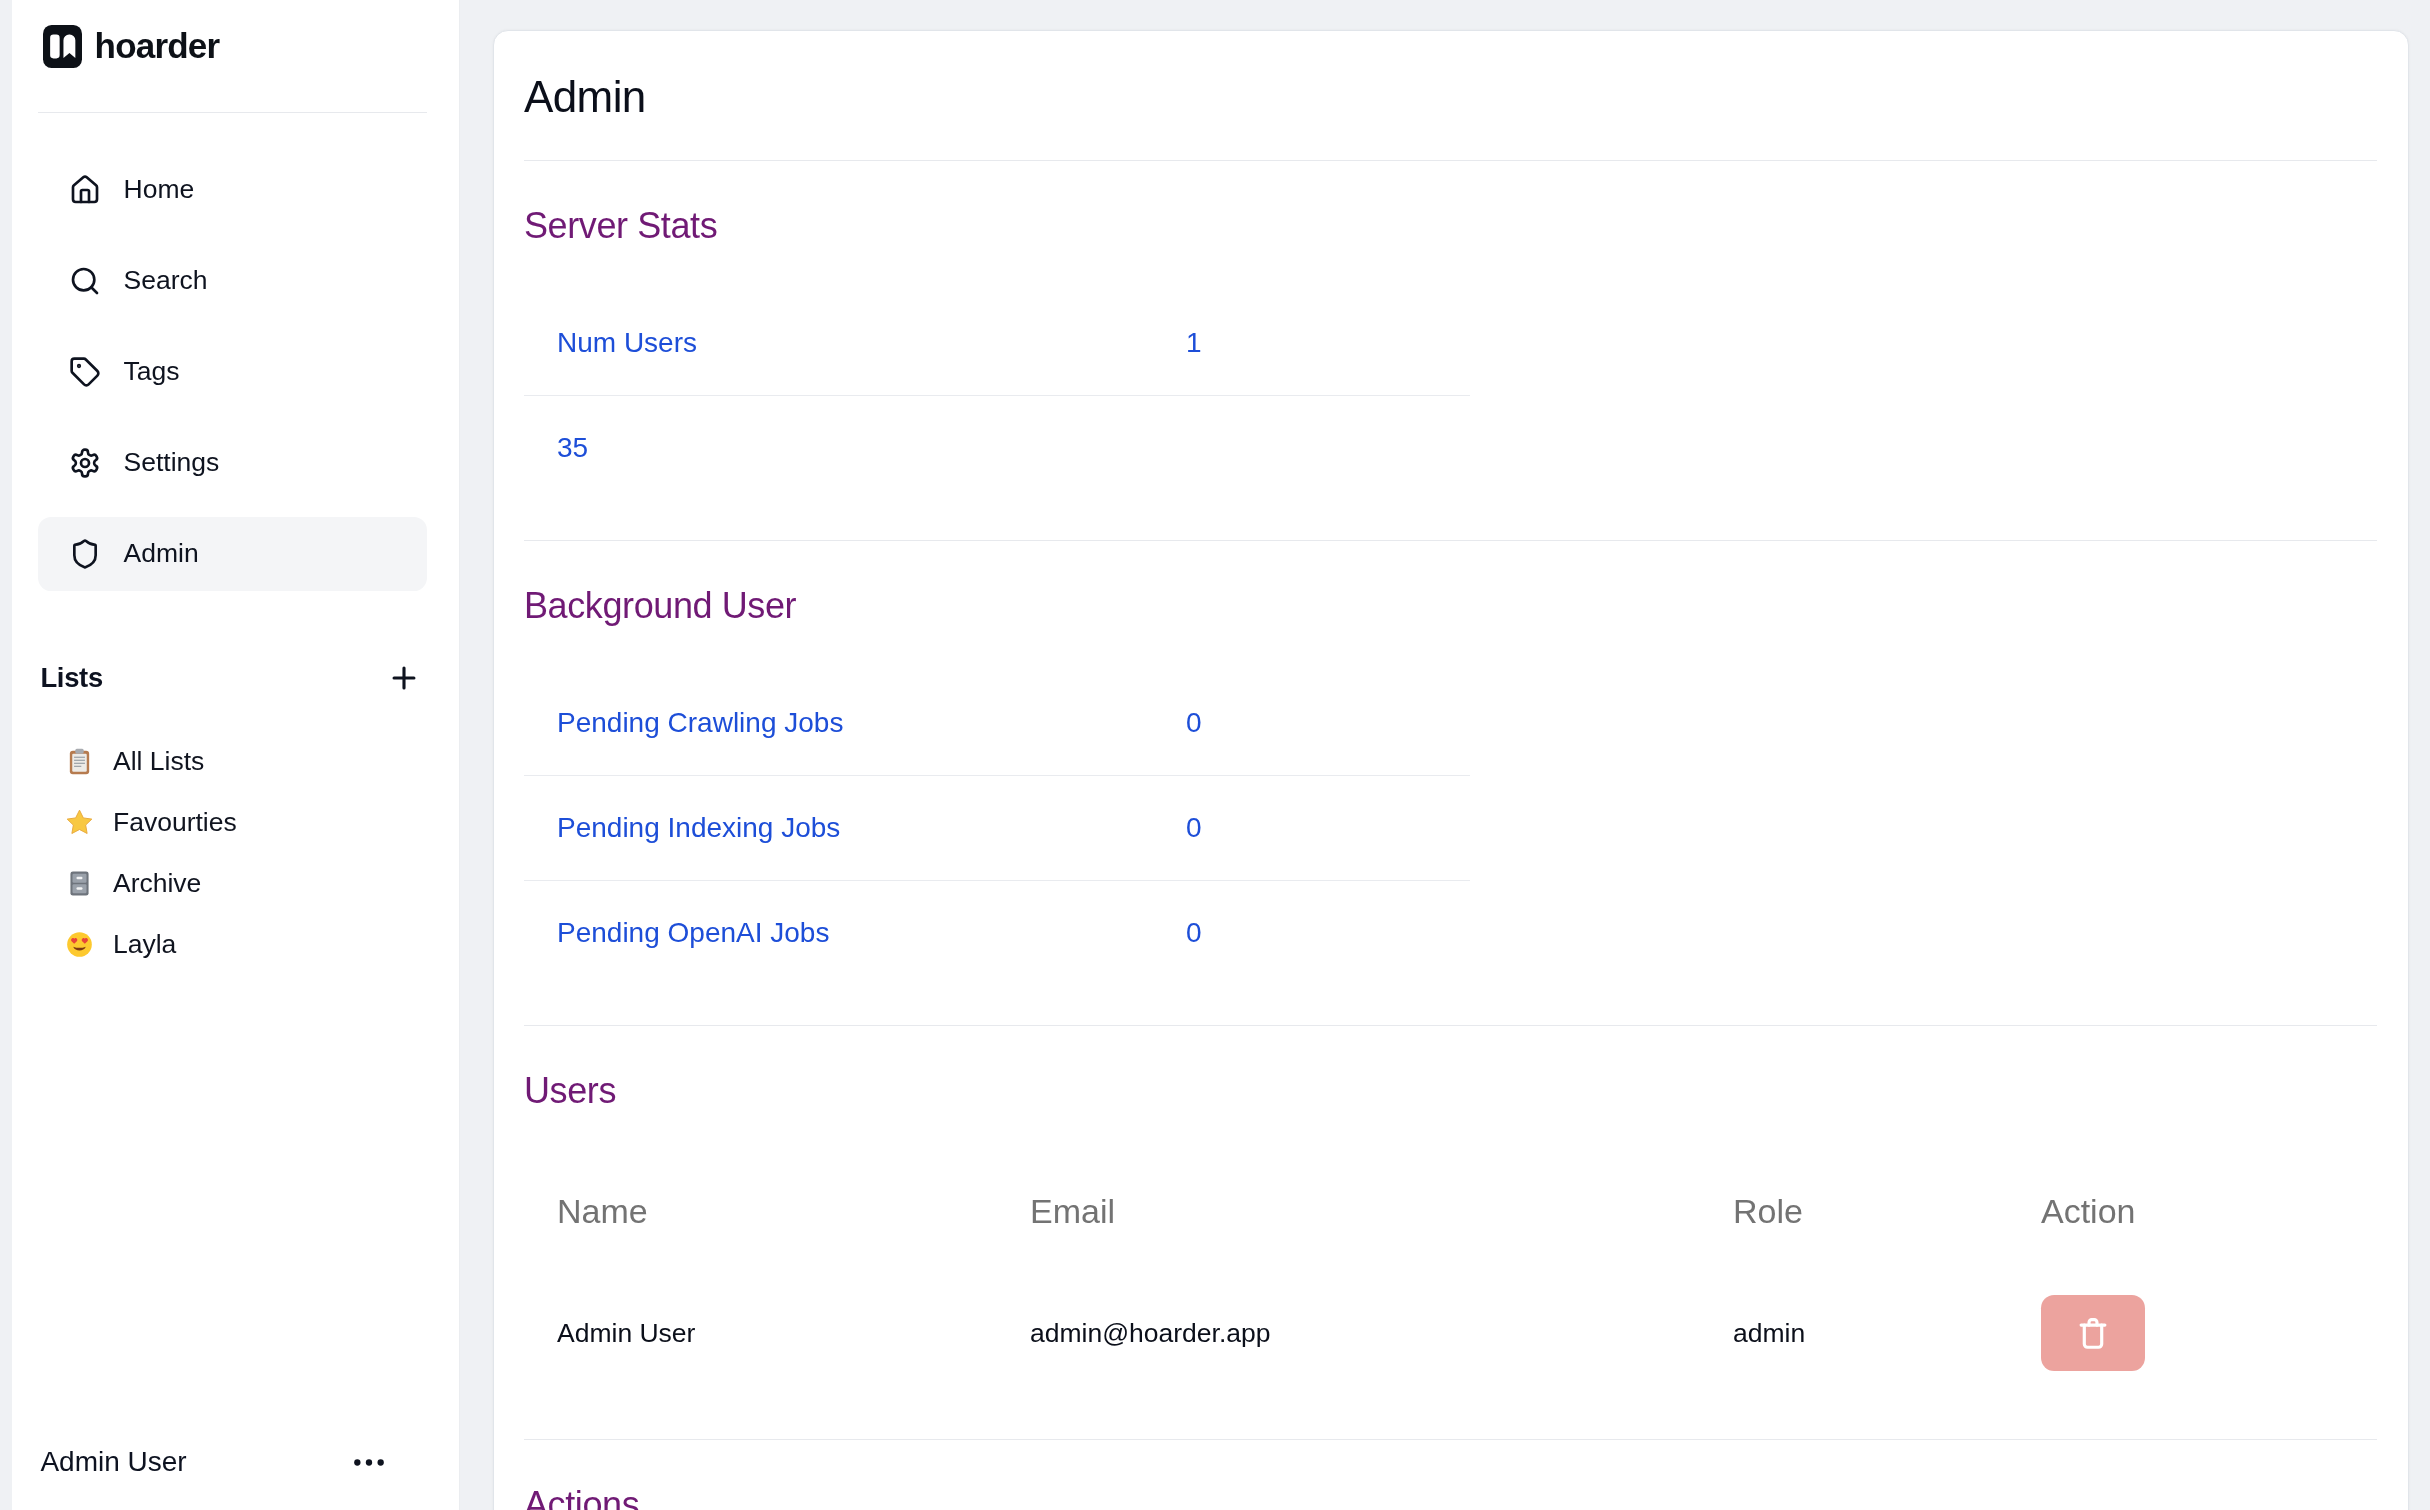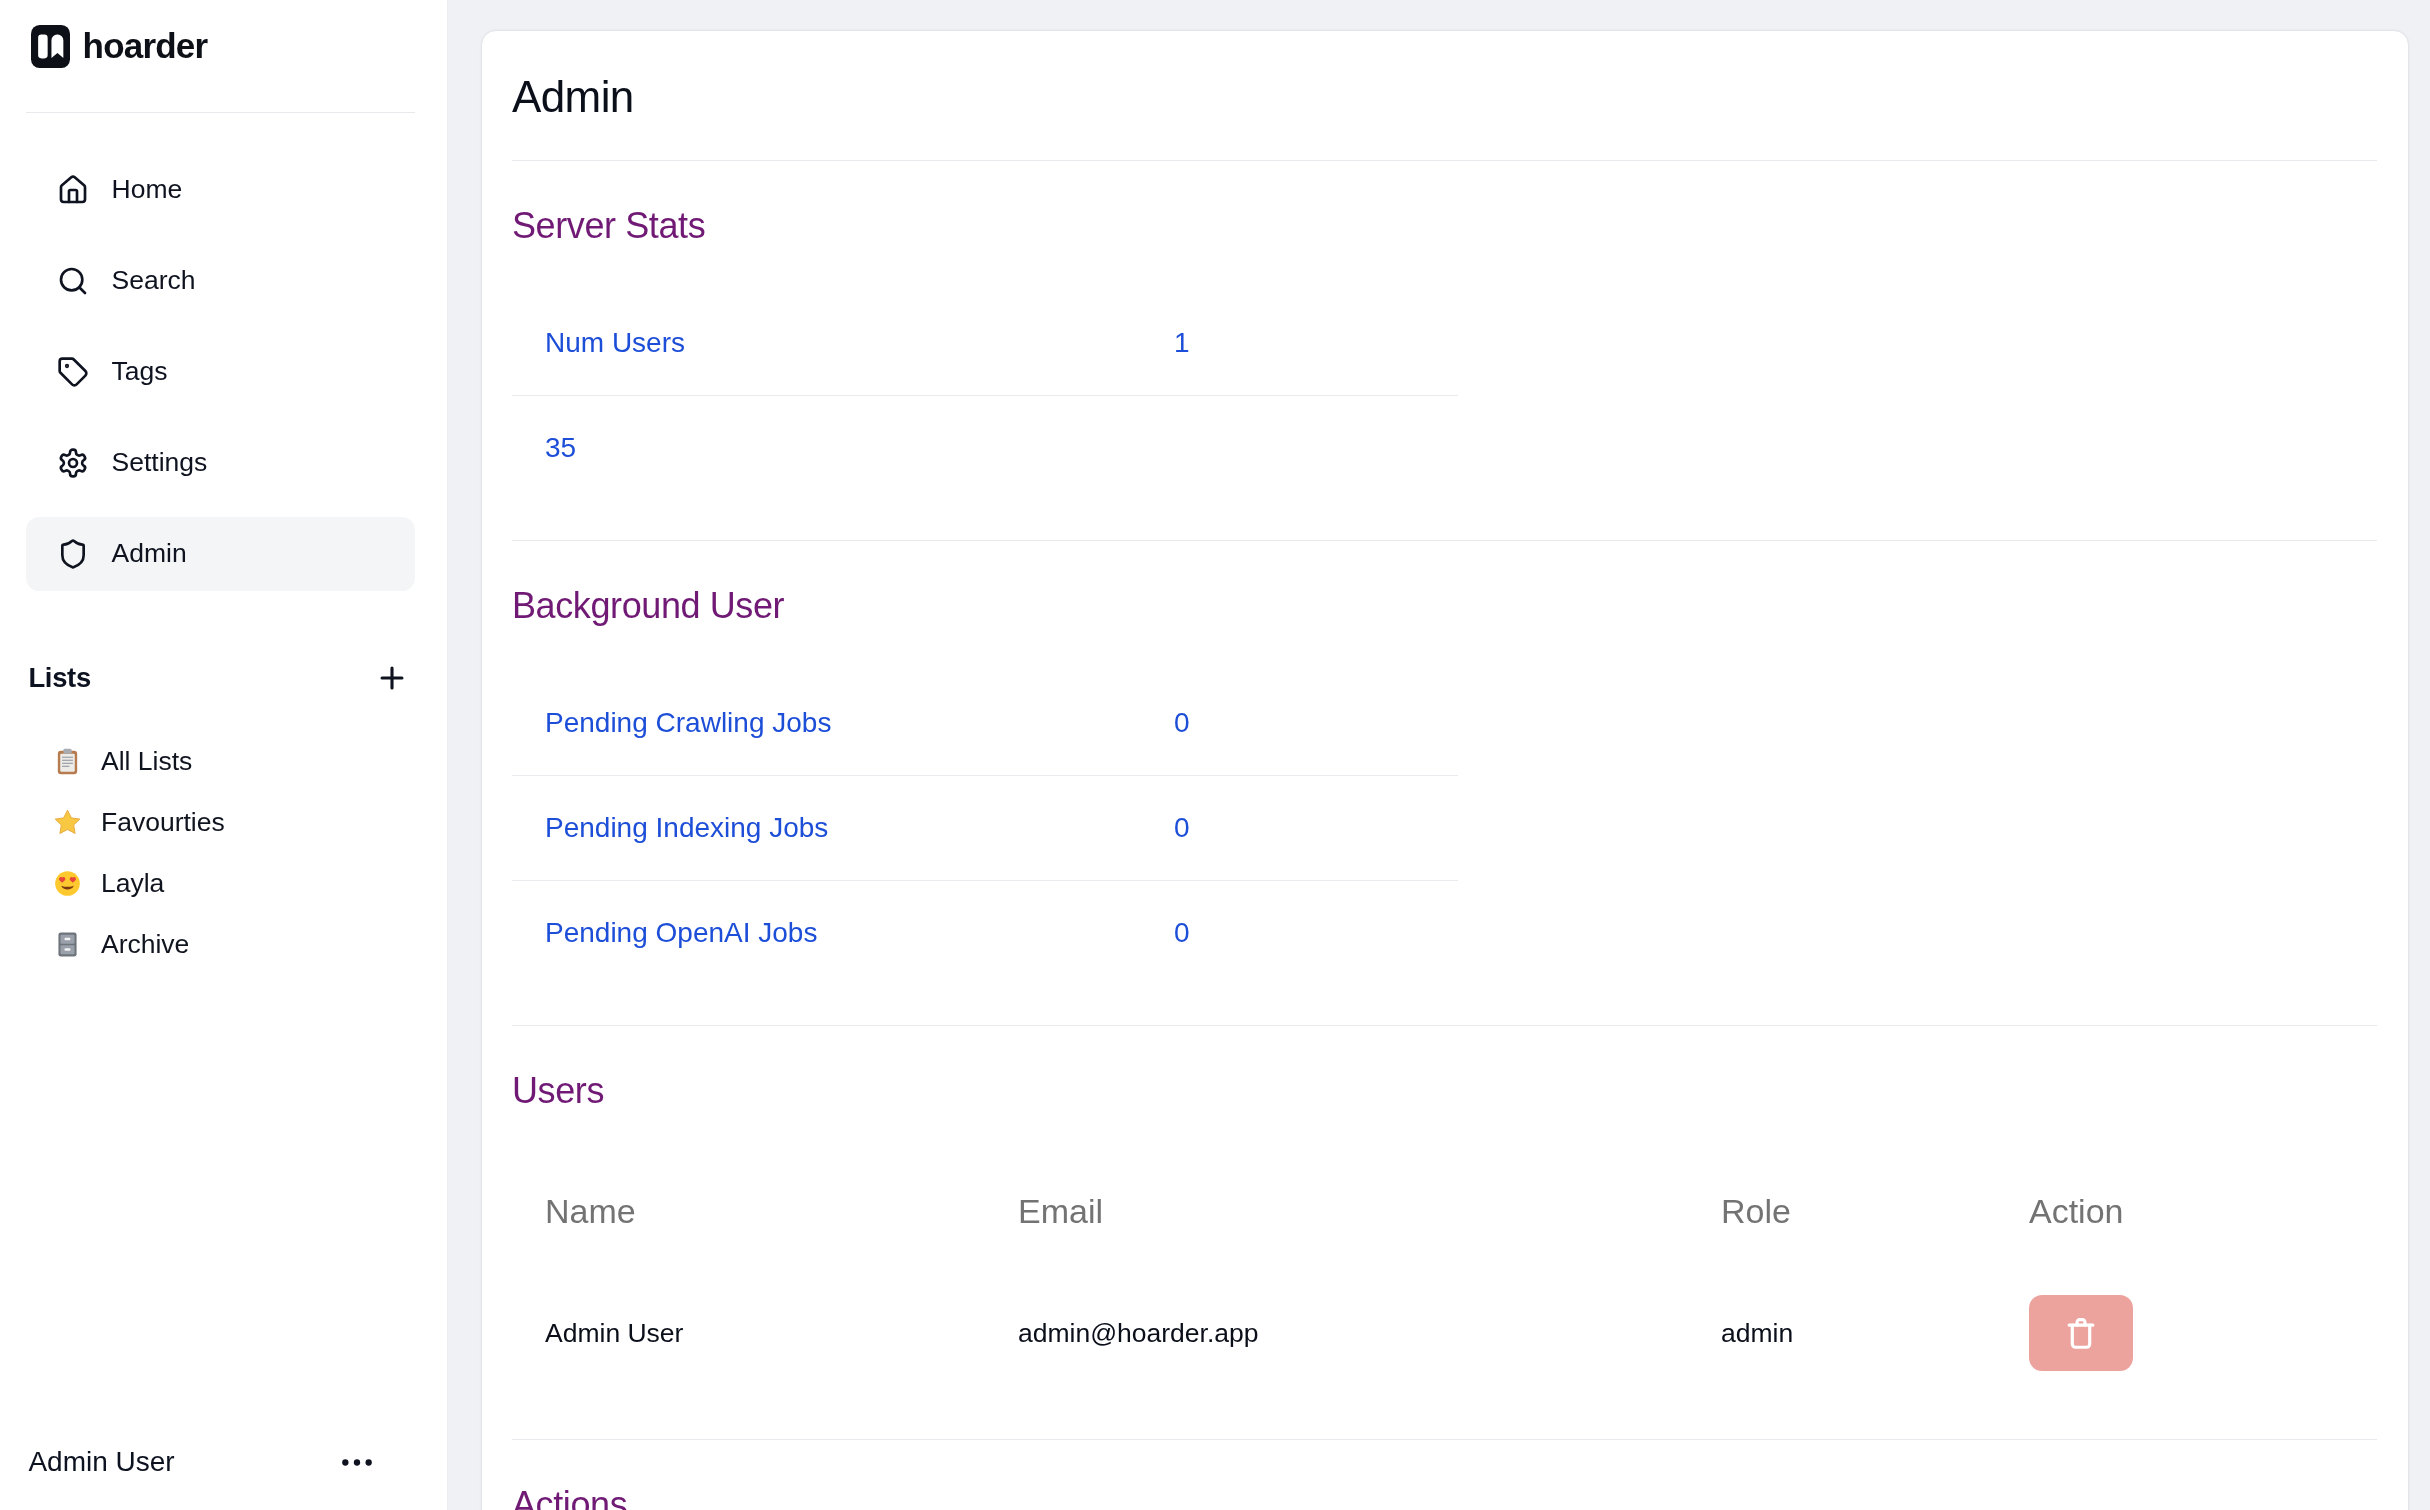--- a/index.html
+++ b/index.html
@@ -10,21 +10,21 @@
     color:#0d1220;
     display:flex;
   }
 
   
   .sidebar {
     width:448px; min-width:448px; height:100%;
     background:#ffffff;
     border-right:0.9px solid #ebedf0;
     padding:0 32px 0 25.6px;
-    display:flex; flex-direction:column;
+    display:flex; flex-direction:column;margin-left:12px;
   }
   .logo-section {
     display:flex; align-items:center; gap:12.3px;
     padding:24.6px 0 44px 5.7px;
     border-bottom:0.9px solid #e7e9ed;
     text-decoration:none; color:inherit;
   }
   .logo-mark { width:39px; height:43px; display:block; }
   .logo-word { font-size:35px; font-weight:800; letter-spacing:-0.8px; color:#0d1117; }
 
@@ -187,36 +187,36 @@
       <span class="list-label">All Lists</span>
     </div>
     <div class="list-item">
       <svg class="emoji" viewBox="0 0 24 24">
         <polygon points="12,1.8 15.2,8.2 22.2,9.2 17.1,14.1 18.3,21.1 12,17.8 5.7,21.1 6.9,14.1 1.8,9.2 8.8,8.2" fill="#f8c842" stroke="#e8a93d" stroke-width="0.8" stroke-linejoin="round"></polygon>
       </svg>
       <span class="list-label">Favourties</span>
     </div>
     <div class="list-item">
       <svg class="emoji" viewBox="0 0 24 24">
-        <circle cx="12" cy="12" r="10.2" fill="#fdc92f"></circle>
-        <path d="M7.6 11.3 L5.6 9.5 C4.7 8.7 4.9 7.3 5.9 6.8 C6.7 6.4 7.5 6.8 7.6 7.4 C7.8 6.8 8.7 6.4 9.4 6.8 C10.4 7.3 10.5 8.7 9.6 9.5 Z" fill="#e8443a"></path>
-        <path d="M16.4 11.3 L14.4 9.5 C13.5 8.7 13.7 7.3 14.7 6.8 C15.5 6.4 16.3 6.8 16.4 7.4 C16.6 6.8 17.5 6.4 18.2 6.8 C19.2 7.3 19.3 8.7 18.4 9.5 Z" fill="#e8443a"></path>
-        <path d="M6.8 13.8 c1.6 4.2 8.8 4.2 10.4 0 c-3.2 1.3 -7.2 1.3 -10.4 0 z" fill="#7d3a12"></path>
-      </svg>
-      <span class="list-label">Layla</span>
-    </div>
-    <div class="list-item">
-      <svg class="emoji" viewBox="0 0 24 24">
         <rect x="4.5" y="2" width="15" height="20" rx="2" fill="#6e747c"></rect>
         <rect x="6.2" y="4" width="11.6" height="7.3" rx="1" fill="#9aa1aa"></rect>
         <rect x="6.2" y="12.7" width="11.6" height="7.3" rx="1" fill="#9aa1aa"></rect>
         <rect x="9.5" y="6.4" width="5" height="2" rx="1" fill="#f2f3f4"></rect>
         <rect x="9.5" y="15.1" width="5" height="2" rx="1" fill="#f2f3f4"></rect>
       </svg>
       <span class="list-label">Archive</span>
+    </div>
+    <div class="list-item">
+      <svg class="emoji" viewBox="0 0 24 24">
+        <circle cx="12" cy="12" r="10.2" fill="#fdc92f"></circle>
+        <path d="M7.6 11.3 L5.6 9.5 C4.7 8.7 4.9 7.3 5.9 6.8 C6.7 6.4 7.5 6.8 7.6 7.4 C7.8 6.8 8.7 6.4 9.4 6.8 C10.4 7.3 10.5 8.7 9.6 9.5 Z" fill="#e8443a"></path>
+        <path d="M16.4 11.3 L14.4 9.5 C13.5 8.7 13.7 7.3 14.7 6.8 C15.5 6.4 16.3 6.8 16.4 7.4 C16.6 6.8 17.5 6.4 18.2 6.8 C19.2 7.3 19.3 8.7 18.4 9.5 Z" fill="#e8443a"></path>
+        <path d="M6.8 13.8 c1.6 4.2 8.8 4.2 10.4 0 c-3.2 1.3 -7.2 1.3 -10.4 0 z" fill="#7d3a12"></path>
+      </svg>
+      <span class="list-label">Layla</span>
     </div>
   </div>
 
   <div class="sidebar-footer">
     <span class="footer-name">Admin User</span>
     <button class="more-btn">
       <svg viewBox="0 0 24 12">
           <circle cx="5" cy="6" r="1.9"></circle>
           <circle cx="12" cy="6" r="1.9"></circle>
           <circle cx="19" cy="6" r="1.9"></circle>

